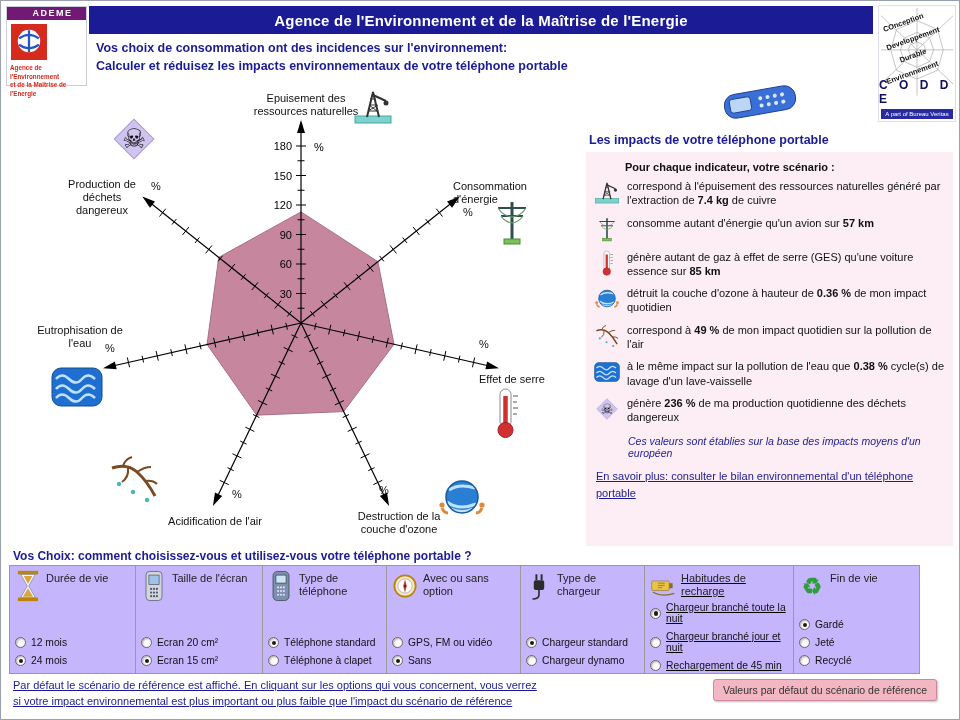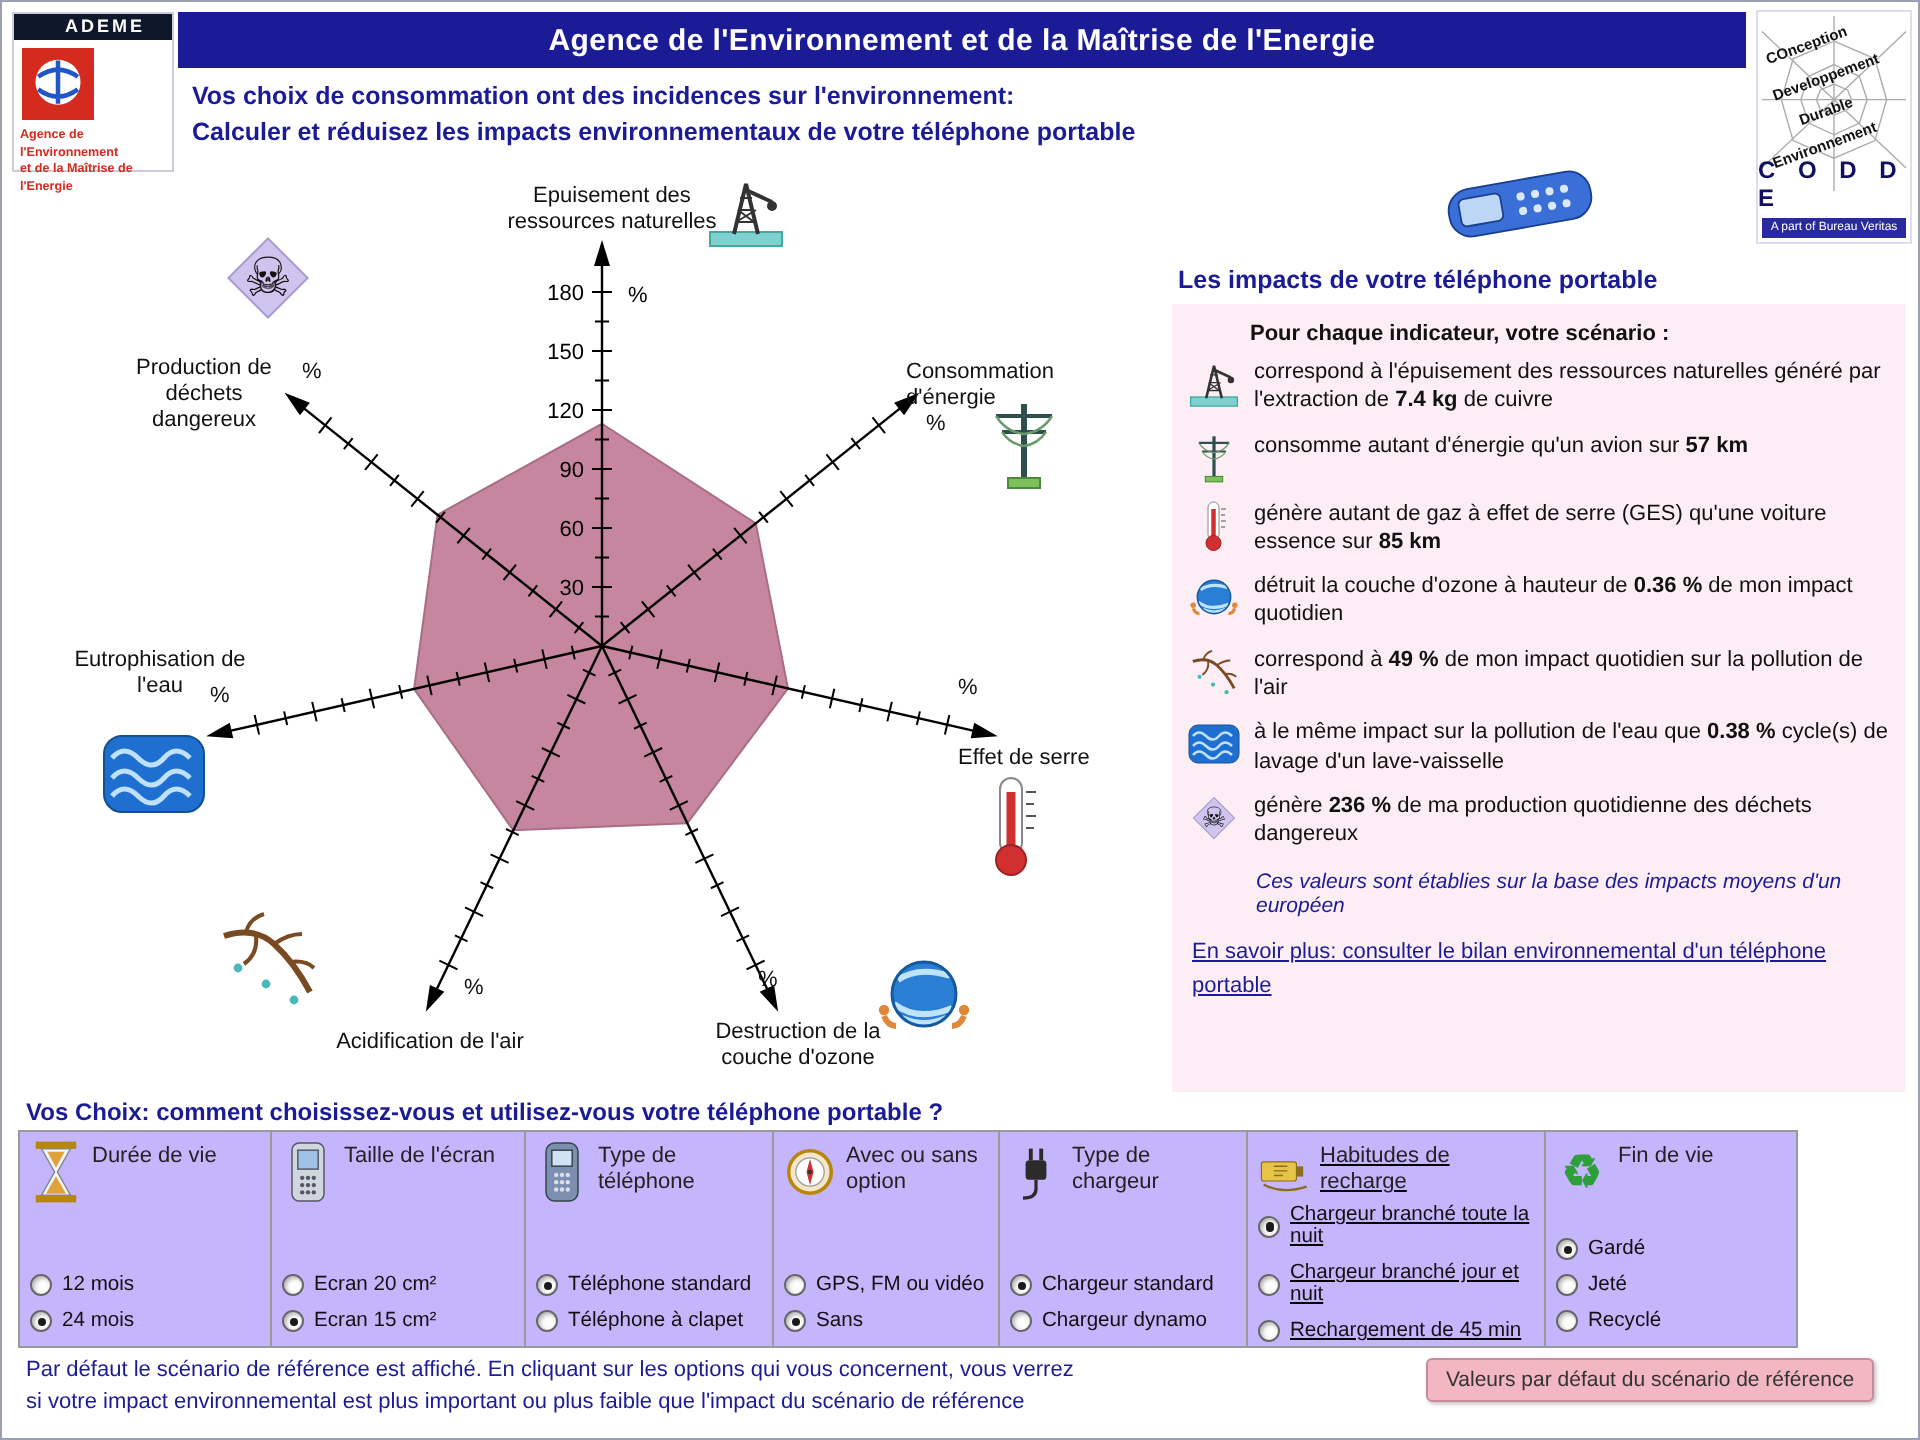--- a/index.html
+++ b/index.html
@@ -7,21 +7,21 @@
   .page { position:relative; width:960px; height:720px; background:#fff; margin:0 auto;
           border:1px solid #9aa0b0; overflow:hidden; }
 
   
   .topbar { position:absolute; left:88px; top:5px; width:784px; height:28px; background:#1b1b96;
             display:flex; align-items:center; justify-content:center; }
   .topbar .title { color:#fff; font-weight:bold; font-size:15px; letter-spacing:.2px; }
 
   .ademe-box { position:absolute; left:5px; top:5px; width:81px; height:80px; background:#fff;
                border:1px solid #ccd; }
-  .ademe-strip { height:13px; background:#0f172a; color:#fff; font-size:9px; font-weight:bold;
+  .ademe-strip { height:13px; background:#701a75; color:#fff; font-size:9px; font-weight:bold;
                  text-align:center; line-height:13px; letter-spacing:1.5px;padding-left:12px; }
   .ademe-globe { position:absolute; left:4px; top:17px; width:36px; height:36px; }
   .ademe-tag { position:absolute; left:3px; top:57px; font-size:6.3px; color:#d42b1e;
                font-weight:bold; line-height:1.35; }
 
   .codde-box { position:absolute; left:877px; top:4px; width:78px; height:117px; background:#fff;
                border:1px solid #dde; overflow:hidden; }
   .codde-web { position:absolute; inset:0; }
   .codde-word { position:absolute; font-size:7.5px; font-weight:bold; color:#111;
                 transform:rotate(-20deg); white-space:nowrap; text-shadow:0 0 2px #fff; }
@@ -67,21 +67,21 @@
   .choice-head .gicon svg { width:26px; height:32px; }
   .choice-head .glabel { font-size:11px; color:#222; padding-top:2px; line-height:1.2; }
   .choice-opts { margin-top:auto; display:flex; flex-direction:column; gap:7px; padding-bottom:3px; }
   .opt { display:flex; align-items:center; gap:5px; font-size:10.3px; color:#111; cursor:pointer; }
   .radio { width:11px; height:11px; min-width:11px; border-radius:50%; border:1px solid #666;
            background:#fdfdfd; box-shadow:inset 1px 1px 2px rgba(0,0,0,.3); position:relative; }
   .radio.checked::after { content:""; position:absolute; left:2.5px; top:2.5px; width:4.5px; height:4.5px;
                           border-radius:50%; background:#1a1a1a; }
 
   
-  .footer-note { position:absolute; left:12px; top:677px; font-size:11px; color:#1b1b96; line-height:1.45; }
+  .footer-note { position:absolute; left:12px; top:677px; font-size:11px; color:#1b1b96; line-height:1.45;text-decoration:underline; }
   .default-btn { position:absolute; left:712px; top:678px; width:224px; height:22px;
                  background:#f2b7c3; border:1px solid #c98aa0; border-radius:3px;
                  font-family:"Liberation Sans", sans-serif; font-size:10.5px; color:#333;
                  box-shadow:1px 1px 2px rgba(0,0,0,.25); cursor:pointer; }
 </style>
 </head>
 <body>
 
 <div class="page">
 
@@ -463,21 +463,21 @@
           <div class="opt">
             <span class="radio checked"></span>
             <span>Téléphone standard</span>
           </div>
           <div class="opt">
             <span class="radio"></span>
             <span>Téléphone à clapet</span>
           </div>
         </div>
       </div>
-      <div class="choice-box" style="width: 114px;">
+      <div class="choice-box" style="width: 135px;">
         <div class="choice-head">
           <span class="gicon"><svg width="28" height="28" viewBox="0 0 44 44">
               <circle cx="22" cy="22" r="18" fill="#f4e6c8" stroke="#b8860b" stroke-width="3"></circle>
               <circle cx="22" cy="22" r="12" fill="#fff" stroke="#999"></circle>
               <path d="M22 11 L25 22 L22 33 L19 22 Z" fill="#c33"></path>
               <circle cx="22" cy="22" r="2" fill="#333"></circle>
             </svg></span>
           <span class="glabel">Avec ou sans option</span>
         </div>
         <div class="choice-opts">

